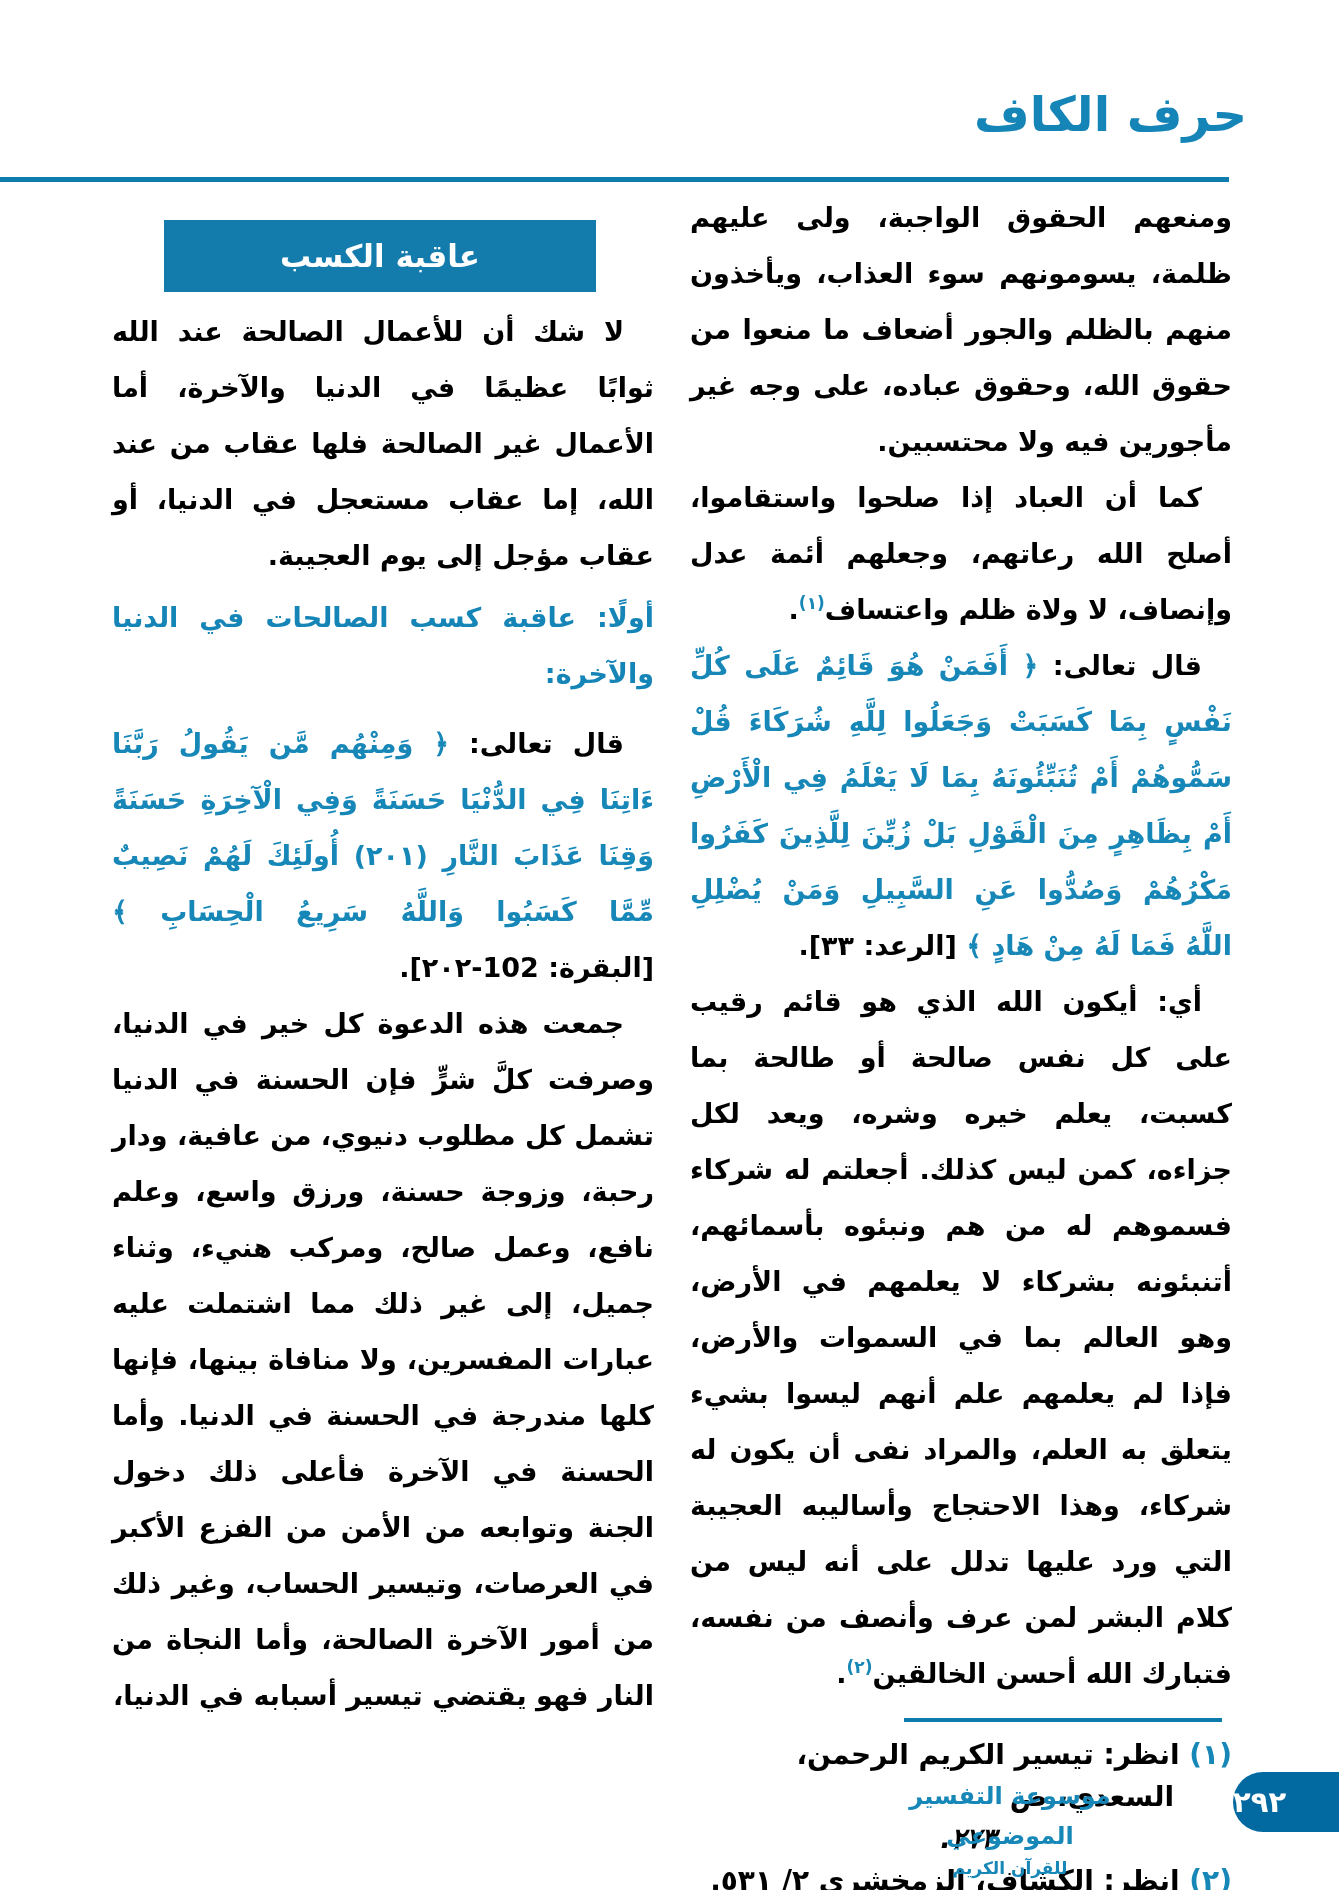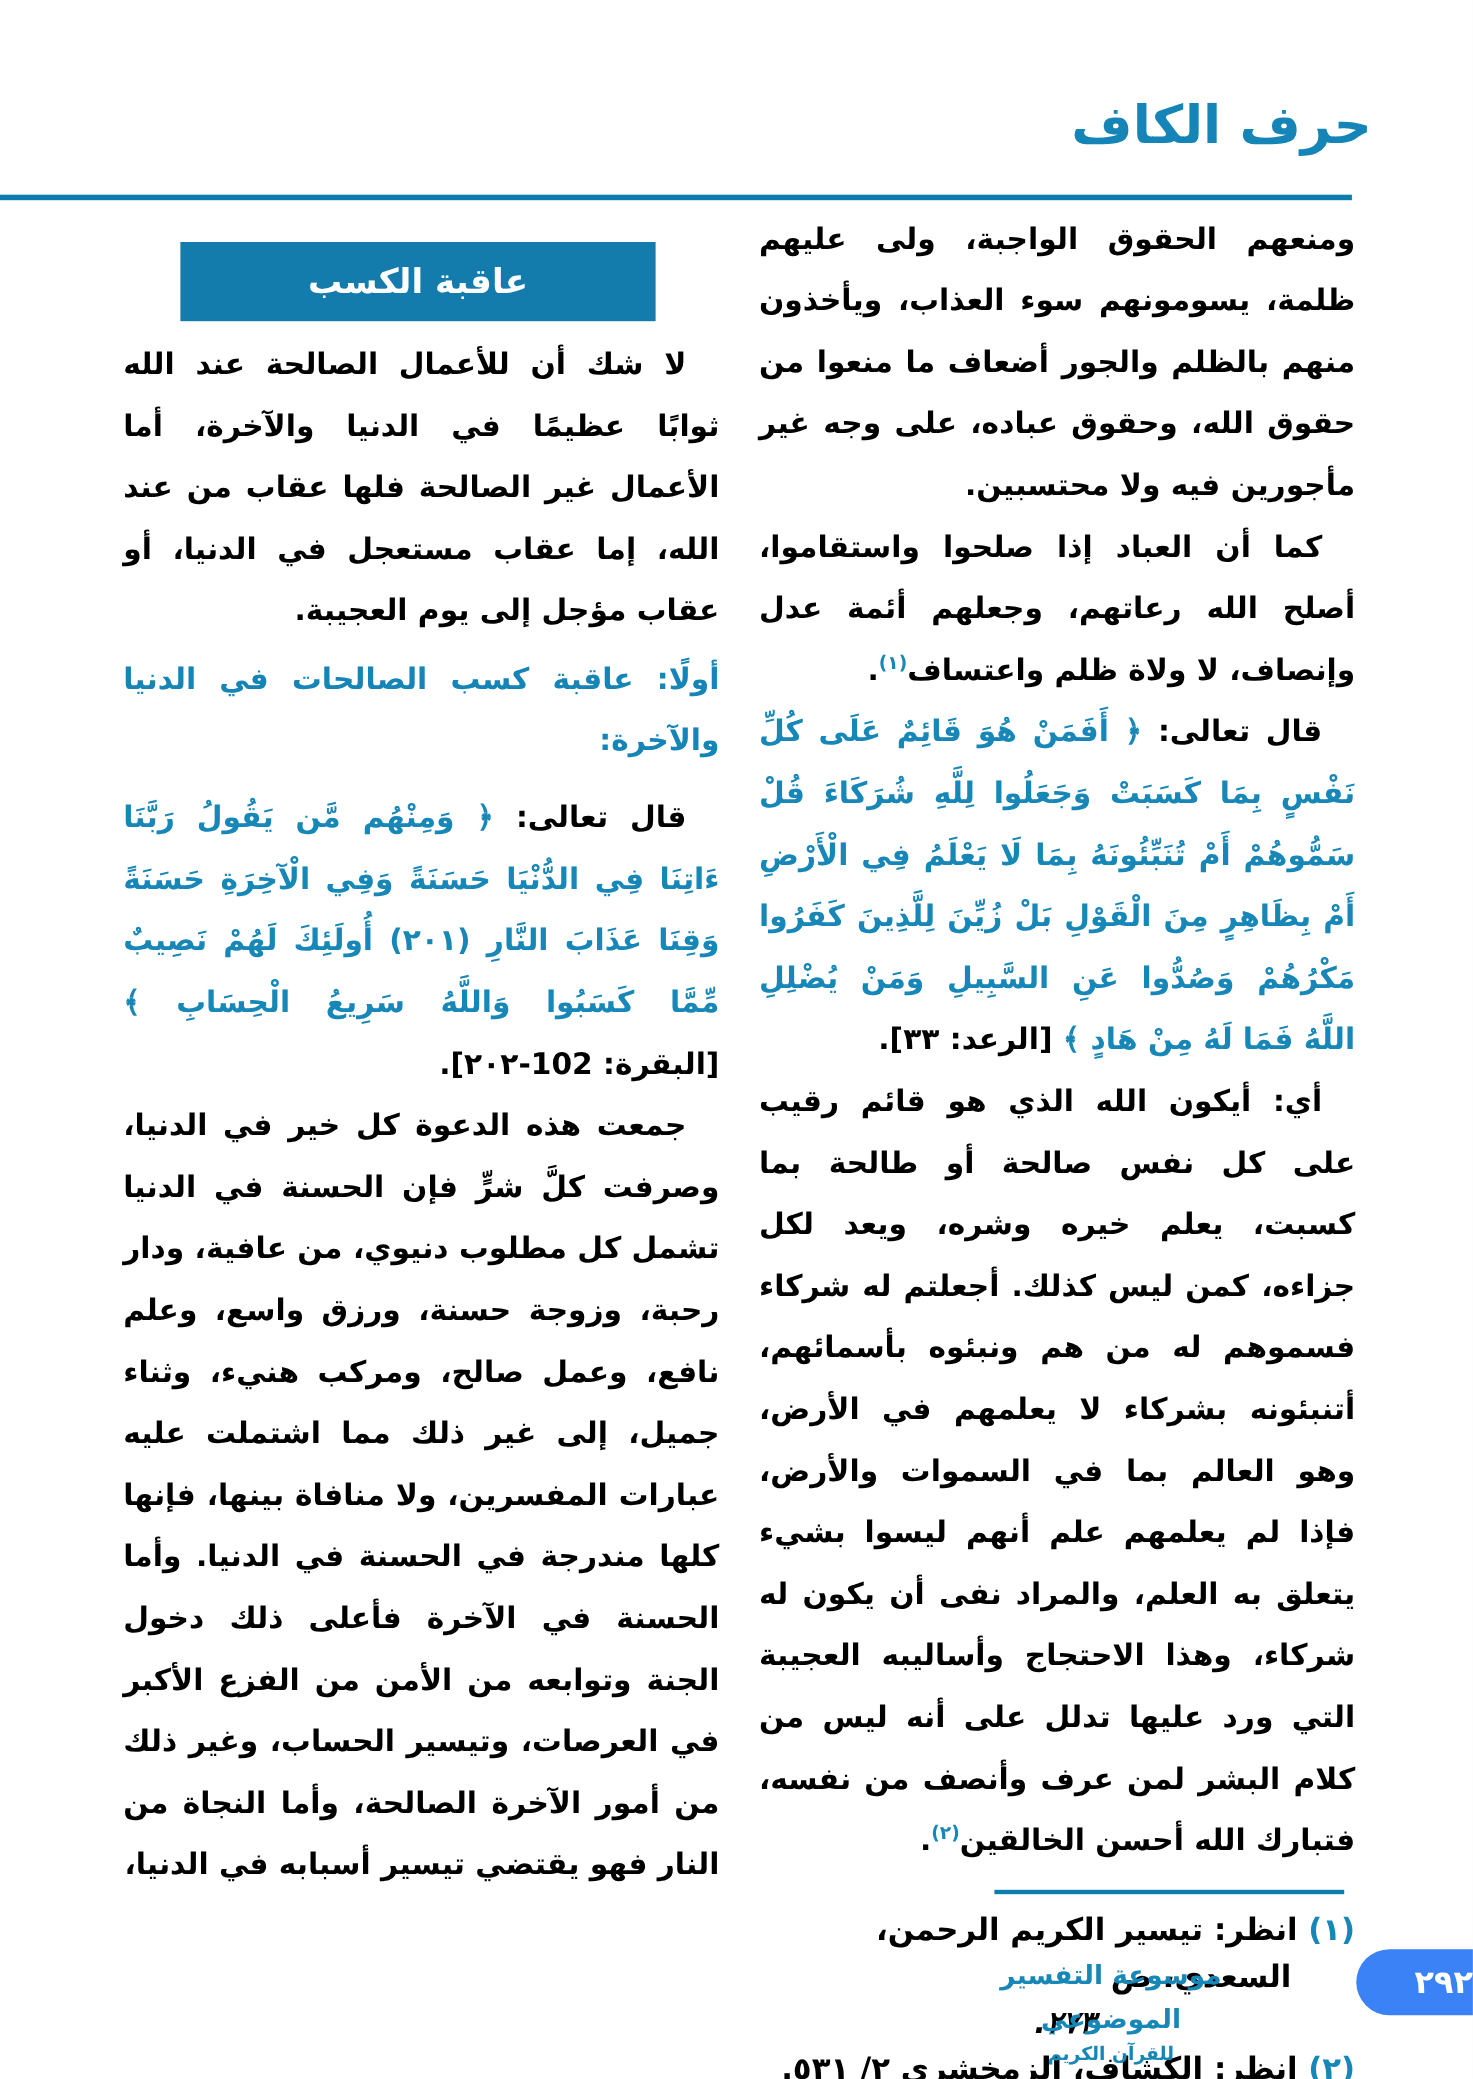--- a/index.html
+++ b/index.html
@@ -72,23 +72,23 @@
   .publisher-logo .logo-line1{
     font-size:24px;font-weight:bold;line-height:40px;
     letter-spacing:-1px;display:block;
   }
   .publisher-logo .logo-line2{
     font-size:17px;font-weight:bold;line-height:24px;display:block;
   }
   .page-badge{
     position:absolute;top:1772px;right:0;
     width:106px;height:60px;
-    background:#3b82f6;border-radius:30px 0 0 30px;
+    background:#0369a1;border-radius:30px 0 0 30px;
     color:#ffffff;font-size:29px;font-weight:bold;
-    text-align:right;line-height:60px;letter-spacing:7px;
+    text-align:left;line-height:60px;letter-spacing:7px;
   }
 </style>
 </head>
 <body>
 
 <div class="page">
 
   <div class="chapter-header">حرف الكاف</div>
   <div class="header-rule"></div>
 

